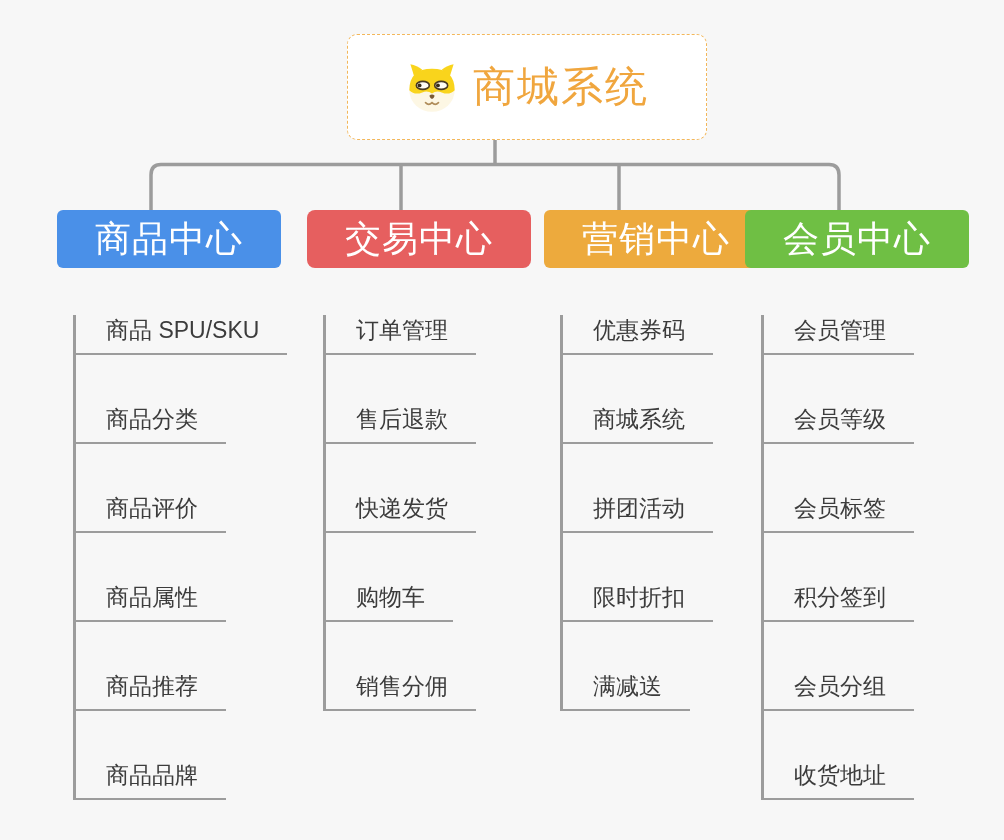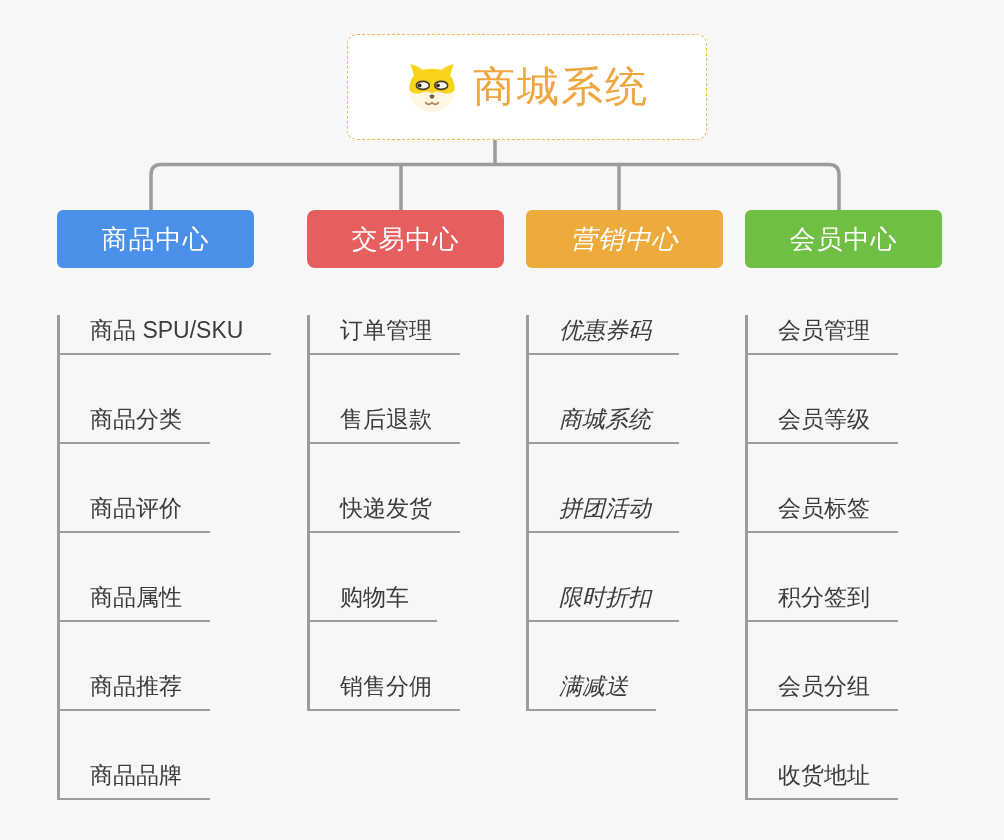--- a/index.html
+++ b/index.html
@@ -50,33 +50,34 @@
     width: 54px; height: 54px;
     display: inline-block;
   }
   
   .branch-col {
     position: absolute;
     top: 210px;
     width: 250px;
   }
   .branch-head {
-    width: 197px;
+    width: 224px;
     height: 58px;
     border-radius: 6px;
     color: #ffffff;
-    font-size: 26px;
+    font-size: 36px;
     display: flex;
     align-items: center;
     justify-content: center;
     letter-spacing: 1px;
     cursor: pointer;
   }
   .branch-items {
     position: relative;
+    margin-left: 16px;
     width: fit-content;
   }
   .branch-items::before {
     content: "";
     position: absolute;
     left: 0; top: 0; bottom: 0;
     width: 3px;
     background: #9c9c9c;
   }
   .branch-item {
@@ -149,21 +150,21 @@
     <div class="branch-head" style="background: rgb(230, 95, 95); border-radius: 8px;">交易中心</div>
     <div class="branch-items">
           <div class="branch-item">订单管理</div>
           <div class="branch-item">售后退款</div>
           <div class="branch-item">快递发货</div>
           <div class="branch-item">购物车</div>
           <div class="branch-item">销售分佣</div>
         </div>
   </div>
 
-  <div class="branch-col" style="left: 526px; font-style: italic;">
+  <div class="branch-col" style="left: 544px;">
     <div class="branch-head" style="background: rgb(237, 170, 61);">营销中心</div>
     <div class="branch-items">
           <div class="branch-item">优惠券码</div>
           <div class="branch-item">商城系统</div>
           <div class="branch-item">拼团活动</div>
           <div class="branch-item">限时折扣</div>
           <div class="branch-item">满减送</div>
         </div>
   </div>
 

